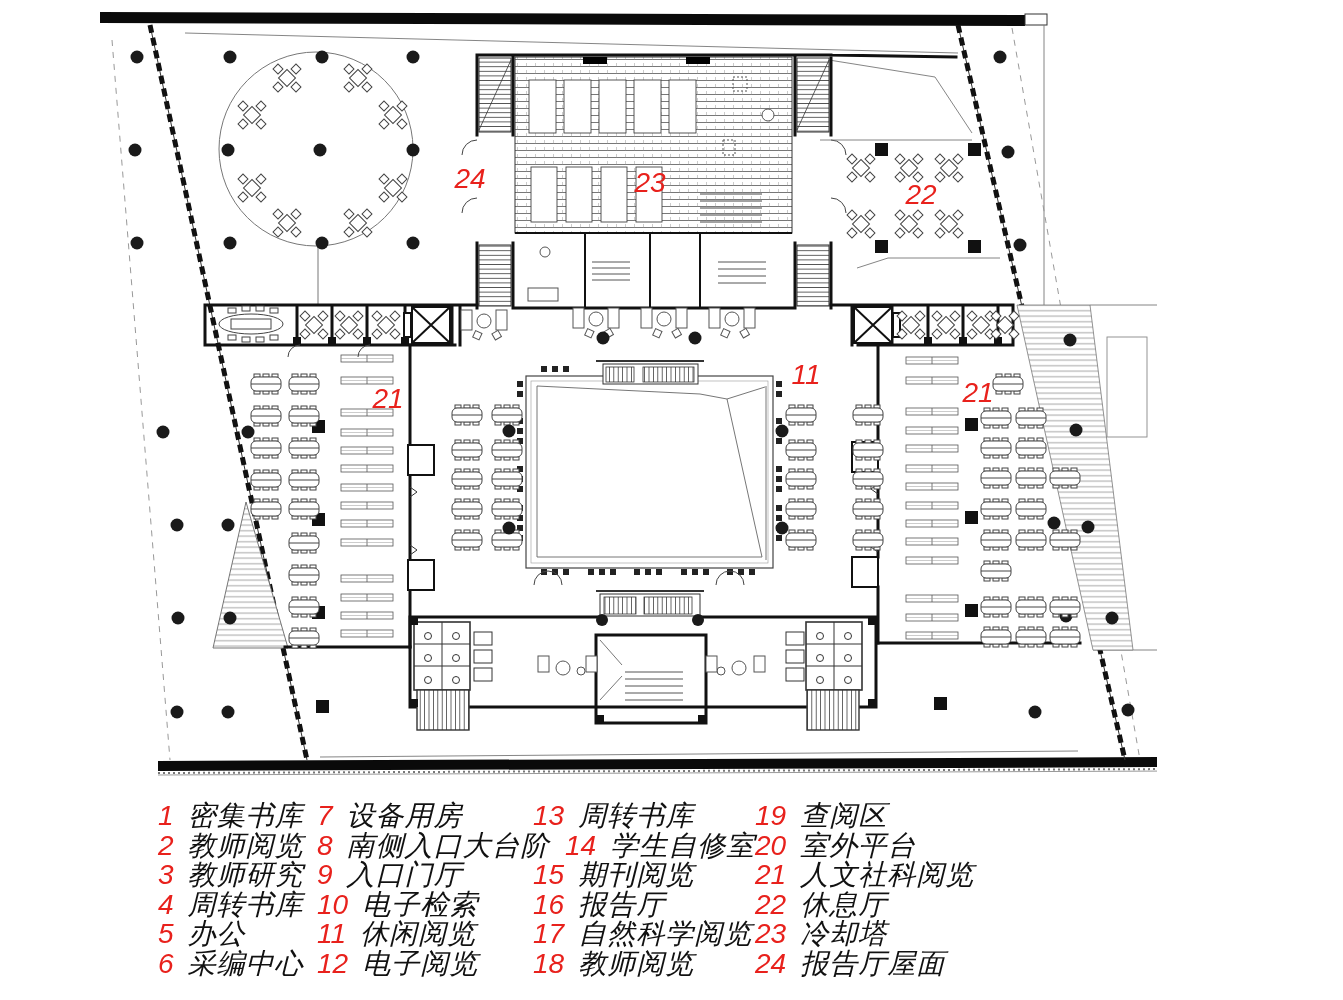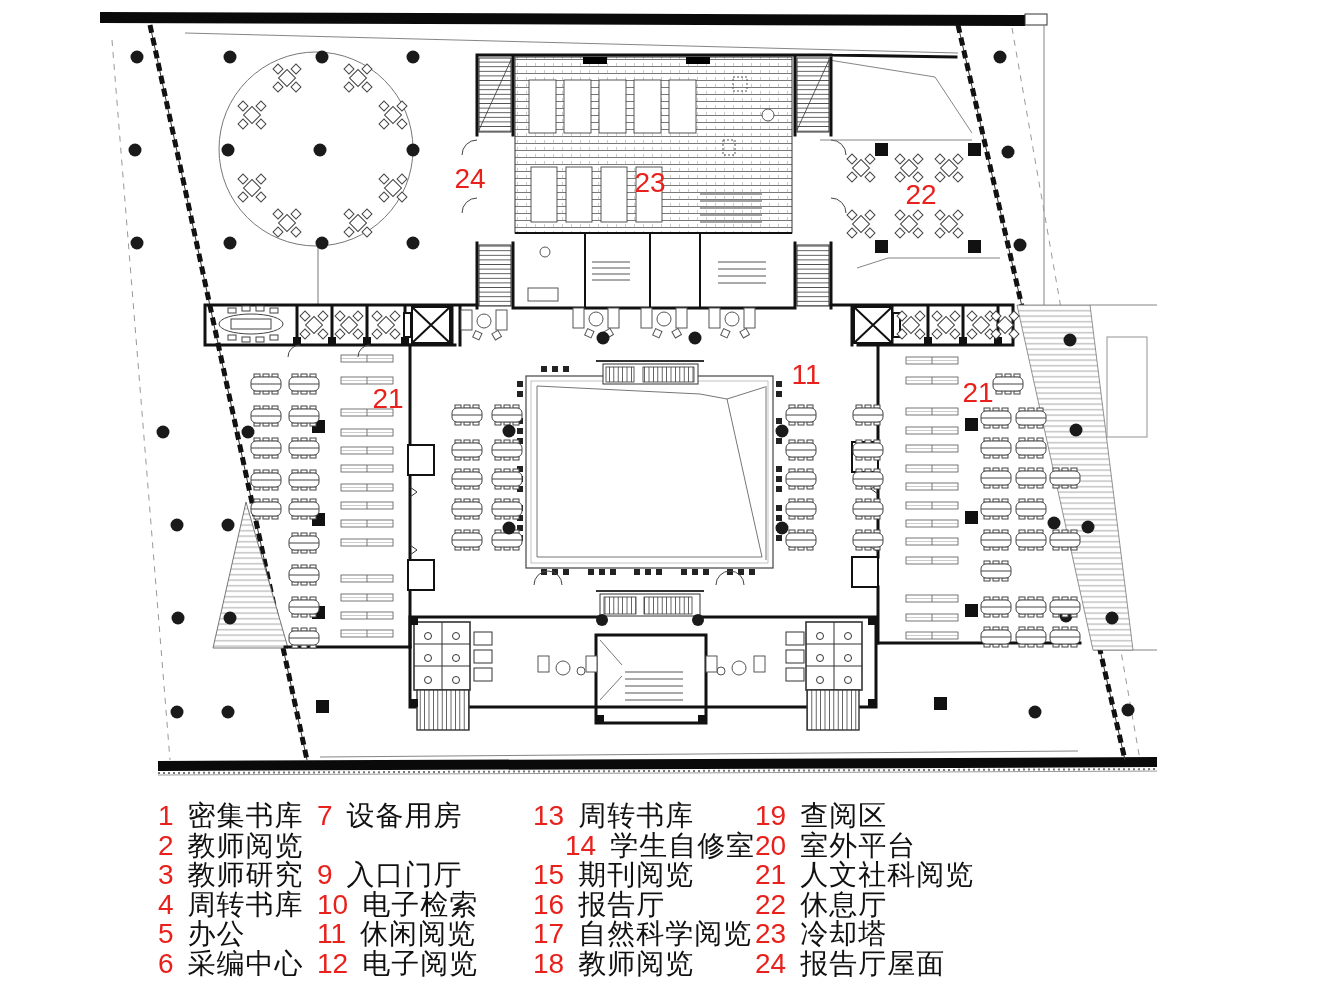--- a/index.html
+++ b/index.html
@@ -1,17 +1,17 @@
 <!DOCTYPE html>
 <html style="--red: #e8211c;"><head>
 <meta charset="utf-8">
 <style>
   html,body{margin:0;padding:0;background:#fff;}
   #stage{position:relative;width:1157px;height:1000px;background:#fff;
-         font-family:"Liberation Sans",sans-serif;overflow:hidden;}
+         font-family:"Liberation Sans",sans-serif;overflow:hidden;font-style:italic;}
   #plan-svg{position:absolute;left:0;top:0;}
   #plan-labels{position:absolute;left:0;top:0;width:100%;height:100%;pointer-events:none;}
   .plan-num{position:absolute;transform:translate(-50%,-50%);
             font-size:28px;color:var(--red,#e8211c);letter-spacing:0;}
   #legend{position:absolute;left:0;top:0;width:100%;height:100%;}
   .lg-row{position:absolute;white-space:nowrap;font-size:28px;line-height:27px;color:#000;}
   .lg-num{color:var(--red,#e8211c);display:inline-block;margin-right:14px;}
   .lg-label{color:#111;letter-spacing:1px;}
 </style>
 </head>
@@ -538,20 +538,21 @@
     </div>
 
 <div id="legend">
       <div class="lg-row" style="left: 158px; top: 802px;"><span class="lg-num">1</span><span class="lg-label">密集书库</span></div>
       <div class="lg-row" style="left: 158px; top: 831.6px;"><span class="lg-num">2</span><span class="lg-label">教师阅览</span></div>
       <div class="lg-row" style="left: 158px; top: 861.2px;"><span class="lg-num">3</span><span class="lg-label">教师研究</span></div>
       <div class="lg-row" style="left: 158px; top: 890.8px;"><span class="lg-num">4</span><span class="lg-label">周转书库</span></div>
       <div class="lg-row" style="left: 158px; top: 920.4px;"><span class="lg-num">5</span><span class="lg-label">办公</span></div>
       <div class="lg-row" style="left: 158px; top: 950px;"><span class="lg-num">6</span><span class="lg-label">采编中心</span></div>
       <div class="lg-row" style="left: 317px; top: 802px;"><span class="lg-num">7</span><span class="lg-label">设备用房</span></div>
+      <div class="lg-row" style="left: 317px; top: 831.6px;"><span class="lg-num">8</span><span class="lg-label">南侧入口大台阶</span></div>
       <div class="lg-row" style="left: 317px; top: 861.2px;"><span class="lg-num">9</span><span class="lg-label">入口门厅</span></div>
       <div class="lg-row" style="left: 317px; top: 890.8px;"><span class="lg-num">10</span><span class="lg-label">电子检索</span></div>
       <div class="lg-row" style="left: 317px; top: 920.4px;"><span class="lg-num">11</span><span class="lg-label">休闲阅览</span></div>
       <div class="lg-row" style="left: 317px; top: 950px;"><span class="lg-num">12</span><span class="lg-label">电子阅览</span></div>
       <div class="lg-row" style="left: 533px; top: 802px;"><span class="lg-num">13</span><span class="lg-label">周转书库</span></div>
       <div class="lg-row" style="left: 533px; top: 831.6px; margin-left: 32px;"><span class="lg-num">14</span><span class="lg-label">学生自修室</span></div>
       <div class="lg-row" style="left: 533px; top: 861.2px;"><span class="lg-num">15</span><span class="lg-label">期刊阅览</span></div>
       <div class="lg-row" style="left: 533px; top: 890.8px;"><span class="lg-num">16</span><span class="lg-label">报告厅</span></div>
       <div class="lg-row" style="left: 533px; top: 920.4px;"><span class="lg-num">17</span><span class="lg-label">自然科学阅览</span></div>
       <div class="lg-row" style="left: 533px; top: 950px;"><span class="lg-num">18</span><span class="lg-label">教师阅览</span></div>

